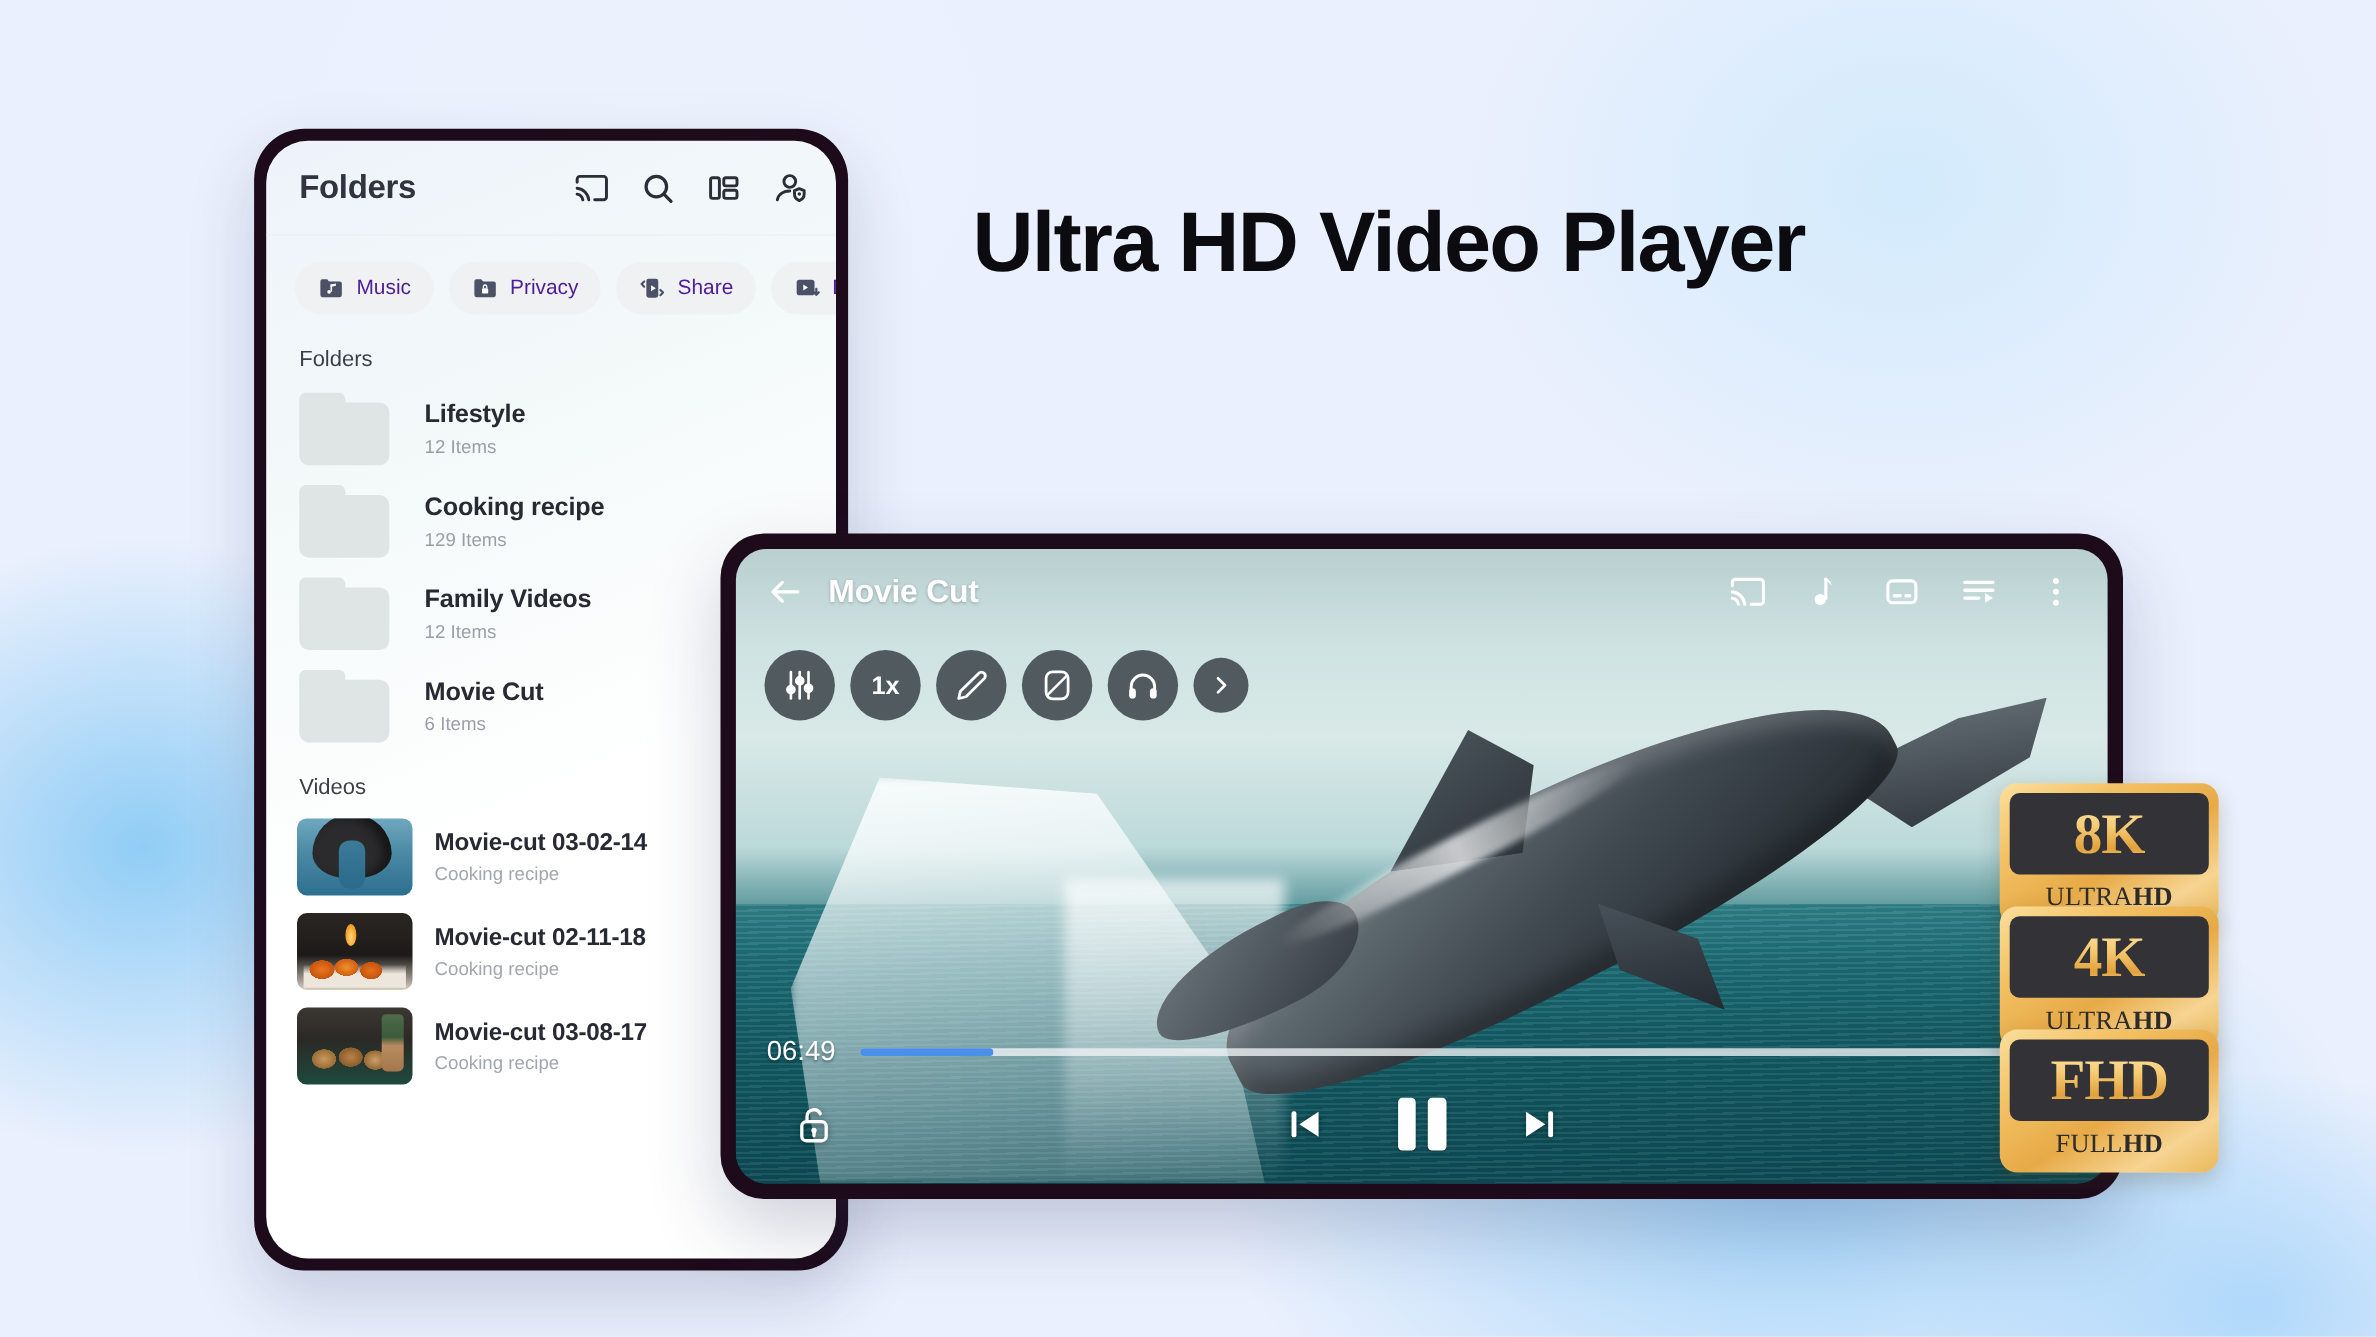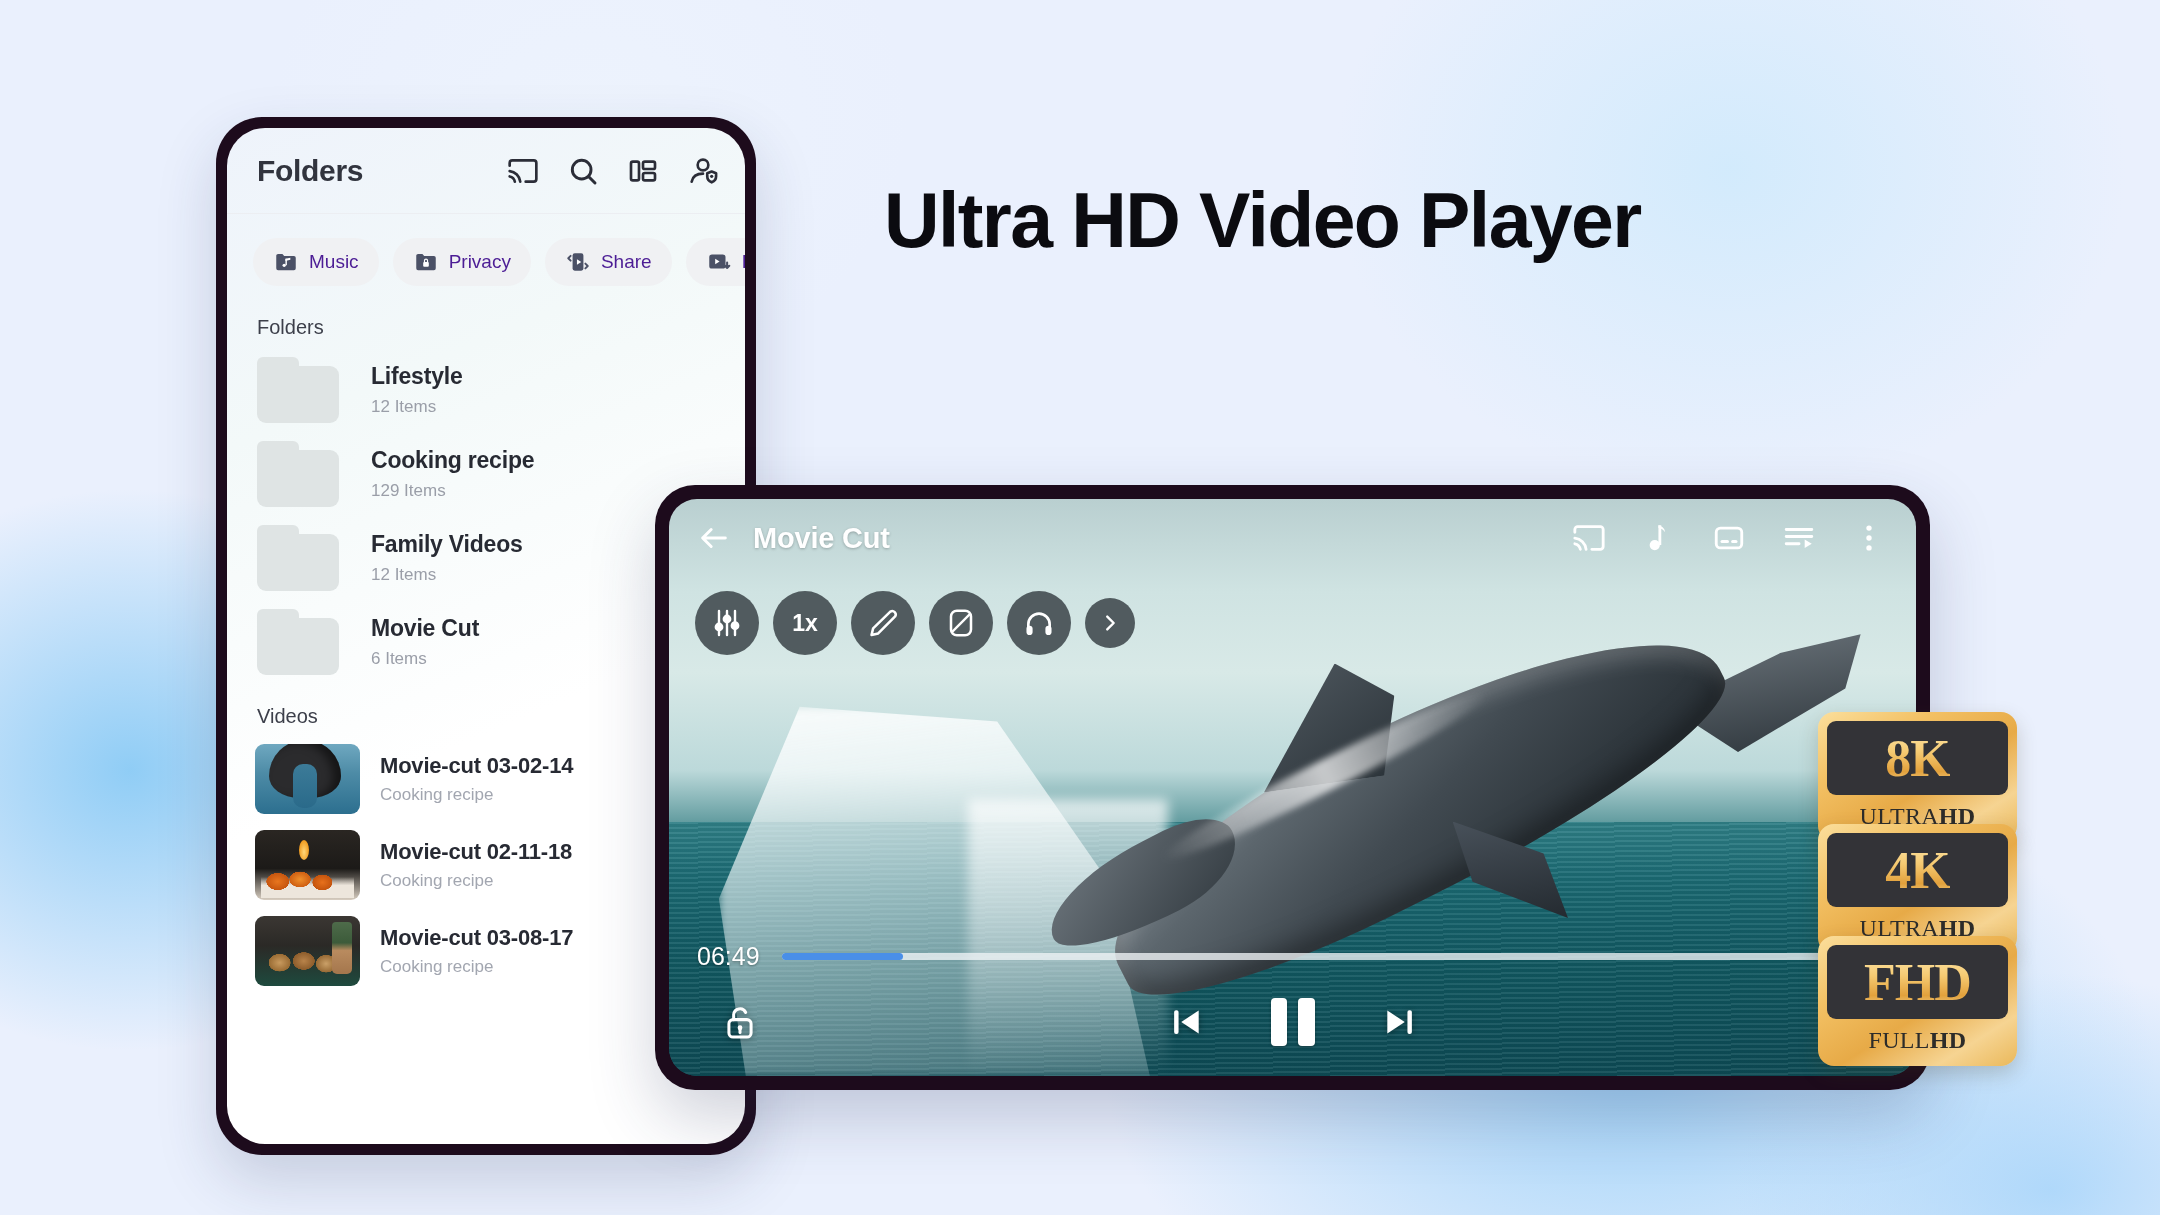--- a/index.html
+++ b/index.html
@@ -27,21 +27,21 @@
   
   #headline {
     position:absolute; left:884px; top:180px; width:1080px;
     font-size:77px; font-weight:700; line-height:1.04; color:#0b0b10;
     letter-spacing:-1.6px;
   }
   #headline div { white-space:nowrap; }
 
   
   #phone {
-    position:absolute; left:216px; top:117px; width:540px; height:1038px;
+    position:absolute; left:231px; top:117px; width:540px; height:1038px;
     background:#1d0b1c; border-radius:46px;
     box-shadow:0 26px 60px rgba(40,50,90,.18);
     padding:11px;
   }
   #phone-screen {
     width:100%; height:100%; border-radius:38px; overflow:hidden;
     background:linear-gradient(157deg,#eef3fb 0%,#f3f9f9 26%,#ffffff 58%,#ffffff 100%);
     position:relative;
   }
   #ph-header {

